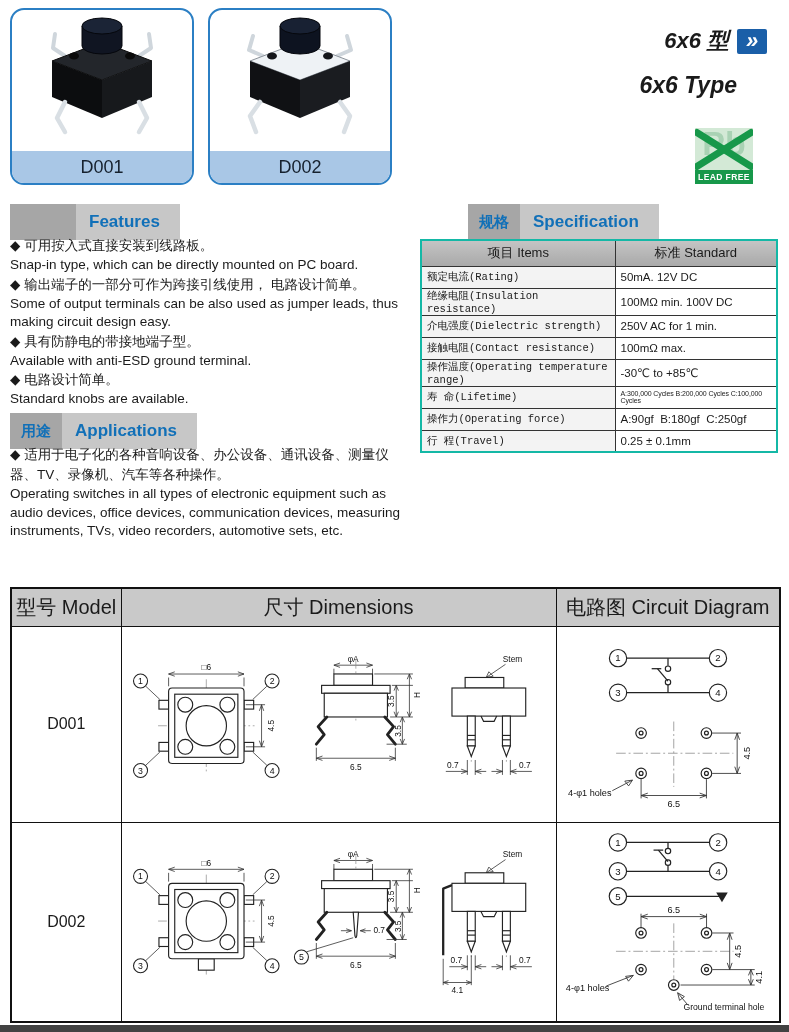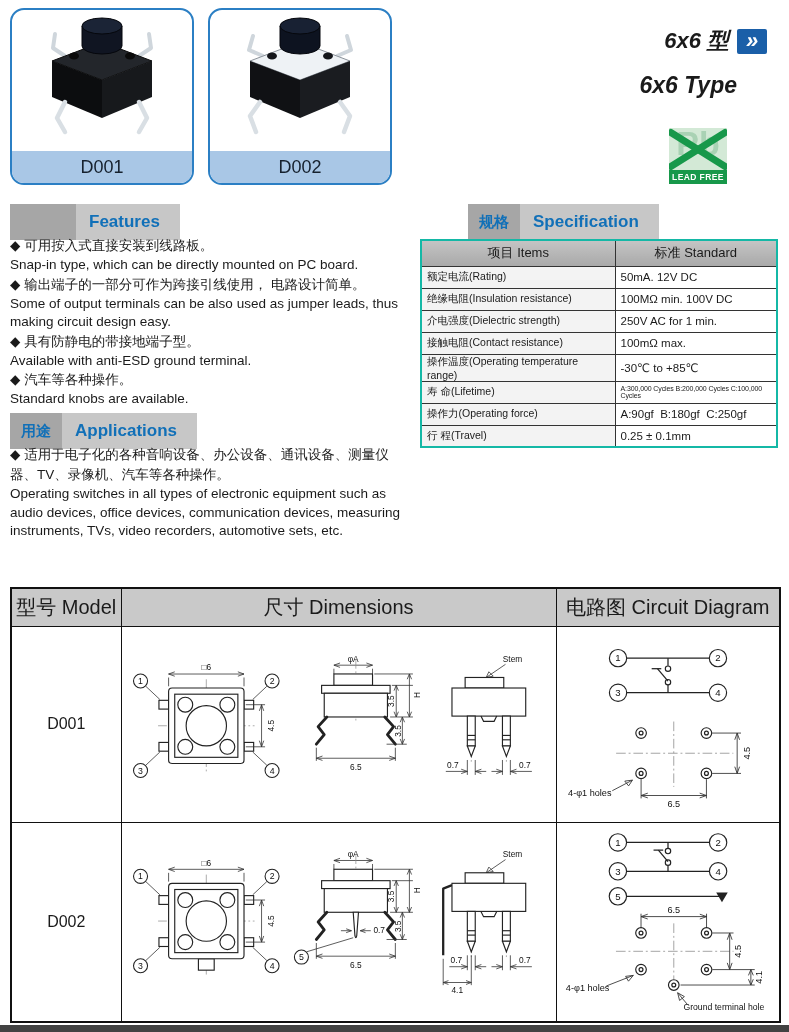--- a/index.html
+++ b/index.html
@@ -14,21 +14,21 @@
         align-items:center;justify-content:center;}
   .card-label{position:absolute;left:0;right:0;bottom:0;height:32px;background:#a9c7e6;
         display:flex;align-items:center;justify-content:center;font-size:18px;color:#16212e;}
 
   
   .type-block{position:absolute;right:22px;top:26px;text-align:right;font-style:italic;font-weight:bold;}
   .type-row1{font-size:22px;display:flex;align-items:center;justify-content:flex-end;gap:8px;}
   .arrow-ico{display:inline-flex;width:30px;height:25px;background:#1a5fa8;color:#fff;
         align-items:center;justify-content:center;font-size:22px;font-weight:bold;font-style:italic;border-radius:2px;}
   .type-row2{font-size:23px;margin-top:16px;margin-right:30px;font-style:italic;}
-  .leadfree{position:absolute;left:669px;top:128px;width:46px;height:56px;}
+  .leadfree{position:absolute;left:695px;top:128px;width:46px;height:56px;}
   .lf-box{position:relative;width:58px;height:42px;background:#d3e9d6;overflow:hidden;}
   .lf-pb{position:absolute;left:0;top:-4px;width:58px;text-align:center;font-size:34px;
         font-weight:bold;color:#a9d2b4;}
   .lf-x1,.lf-x2{position:absolute;left:-6px;top:18px;width:70px;height:7px;background:#17984a;border-radius:2px;}
   .lf-x1{transform:rotate(32deg);} .lf-x2{transform:rotate(-32deg);}
   .lf-strip{width:58px;height:14px;background:#17984a;color:#fff;font-size:8.5px;font-weight:bold;
         display:flex;align-items:center;justify-content:center;letter-spacing:.4px;}
 
   
   .sec-hdr{position:absolute;display:flex;height:36px;}
@@ -44,21 +44,21 @@
   .txt .en{line-height:18.5px;}
 
   
   table.spec{position:absolute;left:420px;top:239px;width:356px;border-collapse:collapse;
         table-layout:fixed;font-size:11px;}
   table.spec col.c1{width:194px;} table.spec col.c2{width:162px;}
   table.spec th,table.spec td{border:1px solid #333;padding:0 5px;height:22px;box-sizing:border-box;}
   table.spec{border:2px solid #14b8a6;}
   table.spec th{background:linear-gradient(180deg,#c4c4c4,#a9a9a9);font-weight:normal;
         font-size:13px;height:26px;text-align:center;}
-  table.spec td.k{background:#f3f3f3;font-size:10.5px;}
+  table.spec td.k{background:#f3f3f3;font-size:10.5px;font-family:Liberation Mono, monospace;}
   table.spec td.v{background:#fff;font-size:11.5px;white-space:pre-wrap;}
   table.spec td.v.small{font-size:7px;letter-spacing:-.1px;}
 
   
   table.diag{position:absolute;left:10px;top:587px;width:769px;border-collapse:collapse;
         table-layout:fixed;}
   table.diag{border:2px solid #111;}
   table.diag col.m{width:110px;} table.diag col.d{width:435px;} table.diag col.c{width:224px;}
   table.diag th,table.diag td{border:1.5px solid #111;box-sizing:border-box;}
   table.diag th{background:#c9c9c9;font-weight:normal;font-size:20px;height:38px;}
@@ -148,21 +148,21 @@
     <div class="sec-tag empty"></div>
     <div class="sec-title">Features</div>
   </div>
   <div class="txt" style="left:10px;top:236px;">
     <div class="cn">◆ 可用按入式直接安装到线路板。</div>
     <div class="en">Snap-in type, which can be directly mounted on PC board.</div>
     <div class="cn">◆ 输出端子的一部分可作为跨接引线使用， 电路设计简单。</div>
     <div class="en">Some of output terminals can be also used as jumper leads, thus making circuit design easy.</div>
     <div class="cn">◆ 具有防静电的带接地端子型。</div>
     <div class="en">Available with anti-ESD ground terminal.</div>
-    <div class="cn">◆ 汽车等各种操作。</div>
+    <div class="cn">◆ 电路设计简单。</div>
     <div class="en">Standard knobs are available.</div>
   </div>
 
   <div class="sec-hdr" style="left:10px;top:413px;">
     <div class="sec-tag">用途</div>
     <div class="sec-title">Applications</div>
   </div>
   <div class="txt" style="left:10px;top:445px;">
     <div class="cn">◆ 适用于电子化的各种音响设备、办公设备、通讯设备、测量仪器、TV、录像机、汽车等各种操作。</div>
     <div class="en">Operating switches in all types of electronic equipment such as audio devices, office devices, communication devices, measuring instruments, TVs, video recorders, automotive sets, etc.</div>

